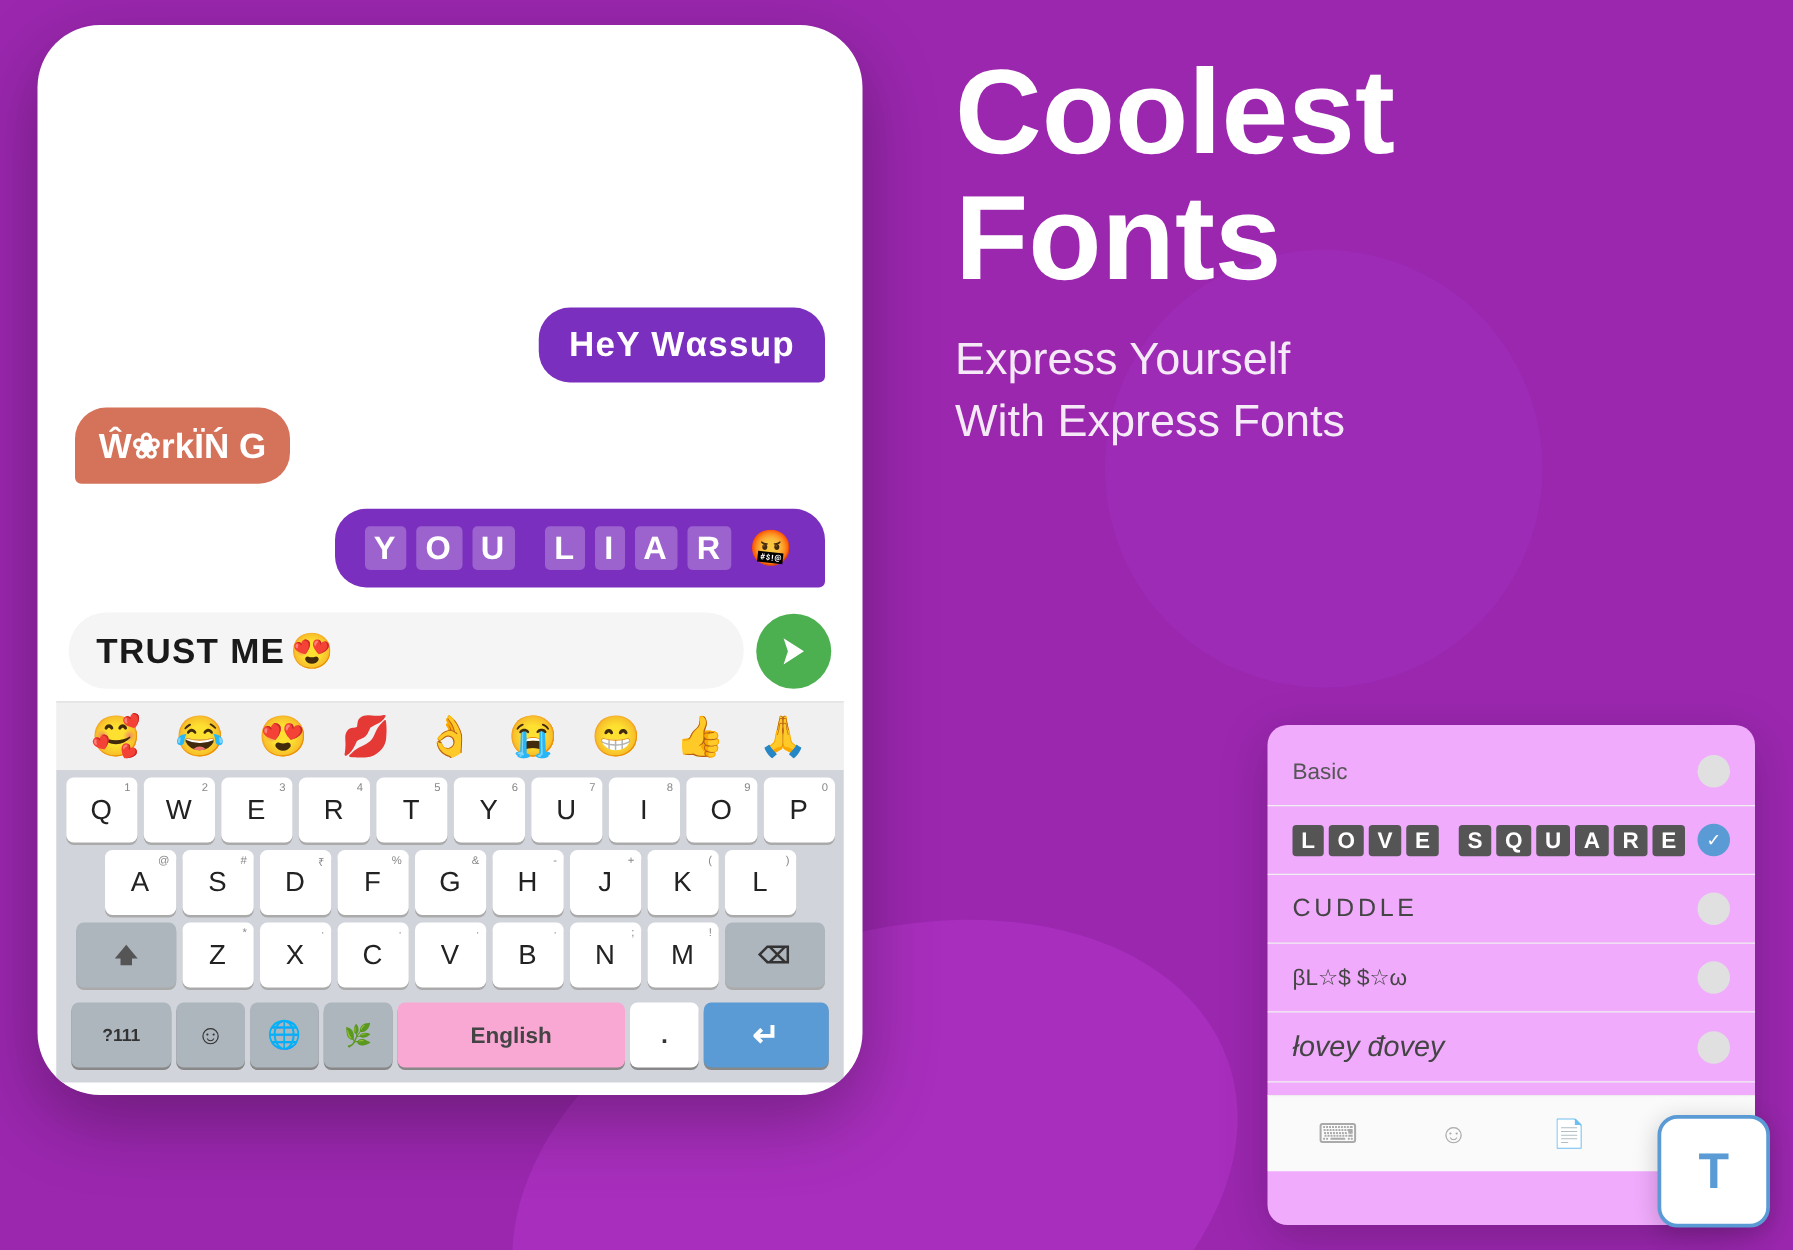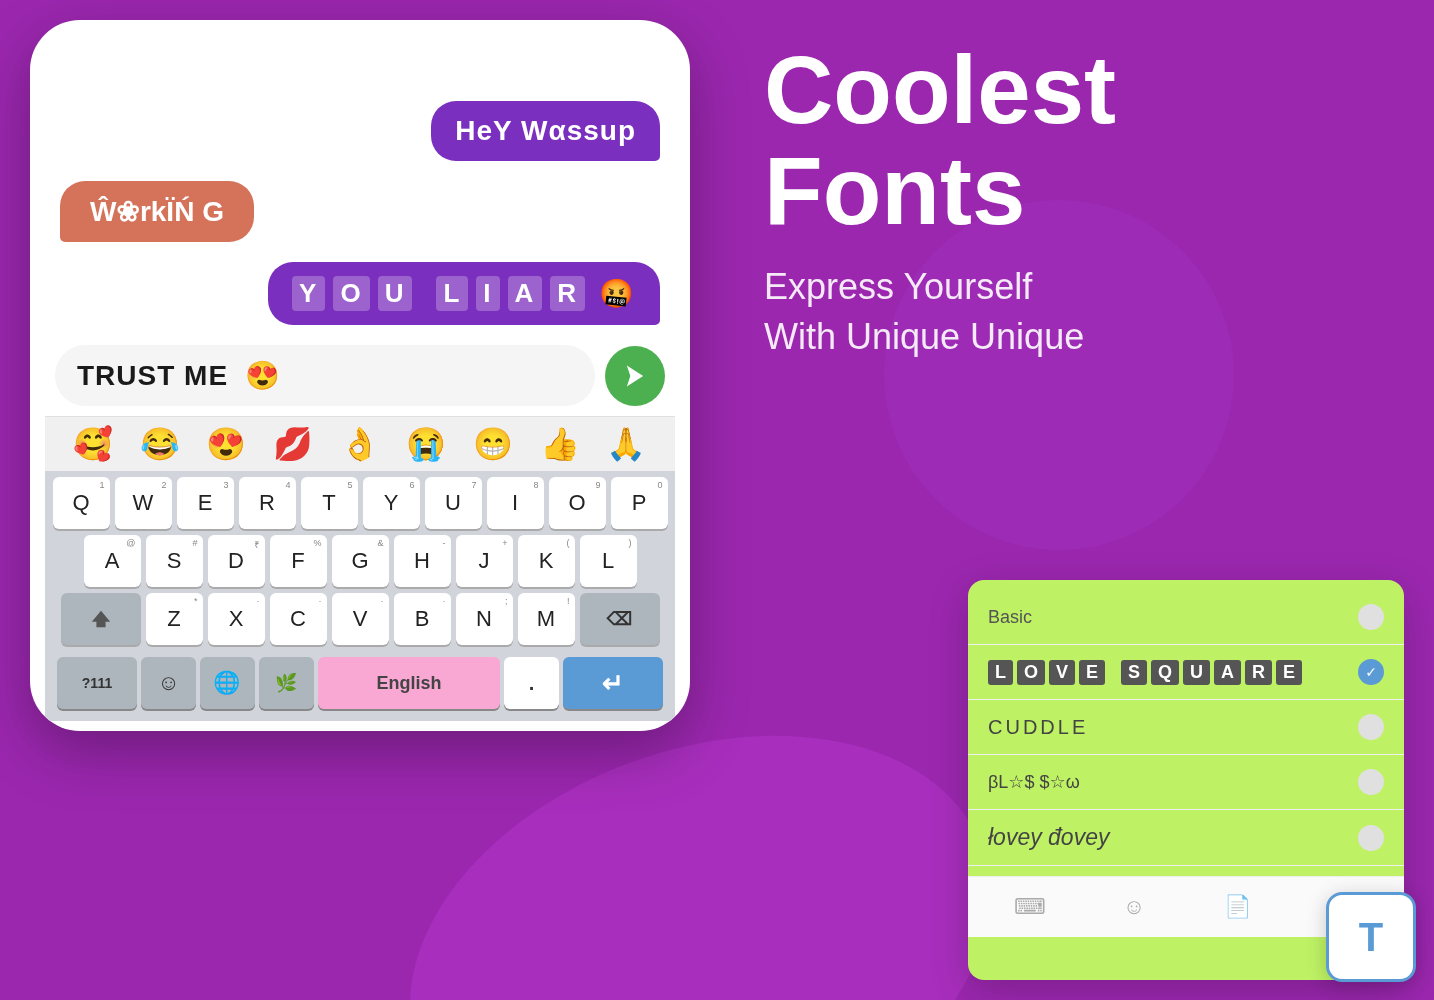--- a/index.html
+++ b/index.html
@@ -21,21 +21,21 @@
       right: 200px;
       opacity: 0.5;
     }
 
     
     .phone-mockup {
       position: absolute;
       left: 30px;
       top: 20px;
       width: 660px;
-      height: 711px;
+      height: 856px;
       background: white;
       border-radius: 50px;
       box-shadow: 0 20px 60px rgba(0,0,0,0.3);
       overflow: hidden;
     }
 
     .phone-inner {
       padding: 20px 15px 10px;
       display: flex;
       flex-direction: column;
@@ -62,21 +62,21 @@
       font-size: 28px;
       font-weight: 600;
       letter-spacing: 1px;
       max-width: 80%;
     }
 
     .bubble-left {
       align-self: flex-start;
       background: #D4735A;
       color: white;
-      padding: 14px 30px;
+      padding: 14px 19px;
       border-radius: 25px 25px 25px 5px;
       font-size: 28px;
       font-weight: 700;
       max-width: 80%;
     }
 
     .bubble-right-2 {
       align-self: flex-end;
       background: #7B2FBE;
       color: white;
@@ -109,21 +109,21 @@
       flex: 1;
       background: #f5f5f5;
       border-radius: 30px;
       padding: 14px 22px;
       font-size: 26px;
       font-weight: 800;
       color: #222;
       letter-spacing: 1px;
       display: flex;
       align-items: center;
-      gap: 17px;
+      gap: 4px;
     }
 
     .send-btn {
       width: 60px;
       height: 60px;
       background: #4CAF50;
       border-radius: 50%;
       display: flex;
       align-items: center;
       justify-content: center;
@@ -227,23 +227,23 @@
     .bk-leaf { width: 55px; }
     .bk-lang { flex: 1; background: #f9a8d4; font-size: 18px; color: #444; }
     .bk-dot { width: 55px; background: white; font-size: 20px; }
     .bk-enter { width: 100px; background: #5B9BD5; color: white; font-size: 22px; }
 
     
     .font-panel {
       position: absolute;
       right: 30px;
       bottom: 20px;
-      width: 436px;
+      width: 390px;
       height: 400px;
-      background: #bef264;
+      background: #f0abfc;
       border-radius: 16px;
       box-shadow: 0 10px 40px rgba(0,0,0,0.2);
       overflow: hidden;
     }
 
     .font-list {
       padding: 10px 0;
     }
 
     .font-item {
@@ -497,21 +497,21 @@
   </div>
 </div>
 
 <div class="right-content">
   <div class="main-title">
     <span>Coolest</span><br>
     <span>Fonts</span>
   </div>
   <div class="sub-title">
     <span>Express Yourself</span><br>
-    <span>With Unique Unique</span>
+    <span>With Express Fonts</span>
   </div>
 </div>
 
 <div class="font-panel">
   <div class="font-list">
 
     <div class="font-item">
       <span class="font-name">Basic</span>
       <div class="font-radio"></div>
     </div>

